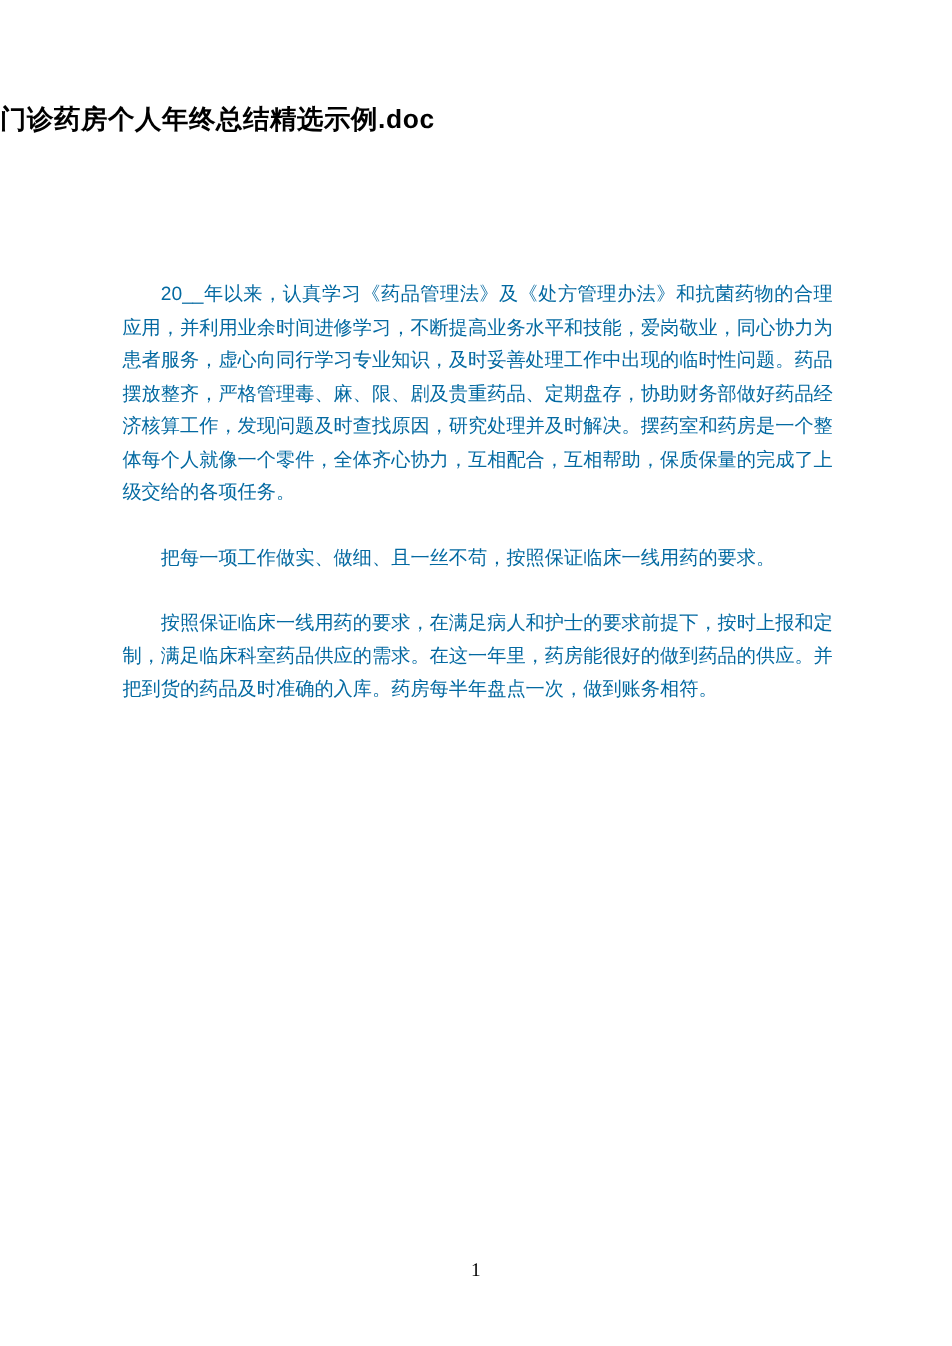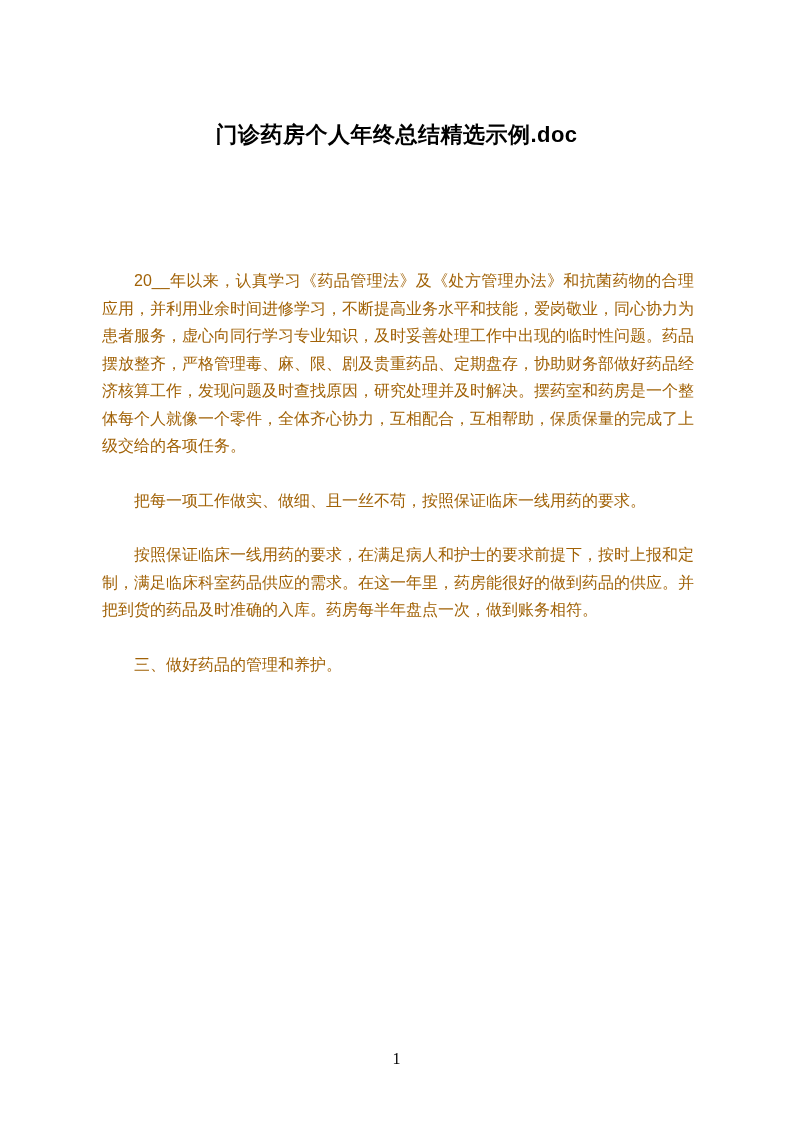--- a/index.html
+++ b/index.html
@@ -11,36 +11,35 @@
     position: relative;
     width: 793px;
     height: 1122px;
     background: #ffffff;
     color: #000000;
     font-family: "Liberation Sans", "DejaVu Sans", sans-serif;
     overflow: hidden;
   }
   .doc-title {
     margin: 0;
-    padding-top: 119px;
-    text-align: center;
+    padding-top: 84px;
     font-size: 22px;
     font-weight: 700;
     line-height: 32px;
     letter-spacing: 0.5px;
     color: #000000;
   }
   .doc-body {
     margin-top: 116px;
     margin-left: 102px;
     width: 592px;
     font-size: 16px;
     line-height: 27.5px;
     text-align: justify;
-    color: #a16207;
+    color: #0369a1;
     word-break: normal;
     overflow-wrap: break-word;
   }
   .doc-body p {
     margin: 0 0 27px 0;
     text-indent: 2em;
     padding: 0;
   }
   .page-footer {
     position: absolute;
@@ -57,18 +56,17 @@
 <body>
 
 <div class="page">
 
   <h1 class="doc-title">门诊药房个人年终总结精选示例.doc</h1>
 
   <div class="doc-body">
     <p>20__年以来，认真学习《药品管理法》及《处方管理办法》和抗菌药物的合理应用，并利用业余时间进修学习，不断提高业务水平和技能，爱岗敬业，同心协力为患者服务，虚心向同行学习专业知识，及时妥善处理工作中出现的临时性问题。药品摆放整齐，严格管理毒、麻、限、剧及贵重药品、定期盘存，协助财务部做好药品经济核算工作，发现问题及时查找原因，研究处理并及时解决。摆药室和药房是一个整体每个人就像一个零件，全体齐心协力，互相配合，互相帮助，保质保量的完成了上级交给的各项任务。</p>
     <p>把每一项工作做实、做细、且一丝不苟，按照保证临床一线用药的要求。</p>
     <p>按照保证临床一线用药的要求，在满足病人和护士的要求前提下，按时上报和定制，满足临床科室药品供应的需求。在这一年里，药房能很好的做到药品的供应。并把到货的药品及时准确的入库。药房每半年盘点一次，做到账务相符。</p>
-    <p>三、做好药品的管理和养护。</p>
   </div>
 
   <div class="page-footer">1</div>
 
 </div>
 
 </body></html>

